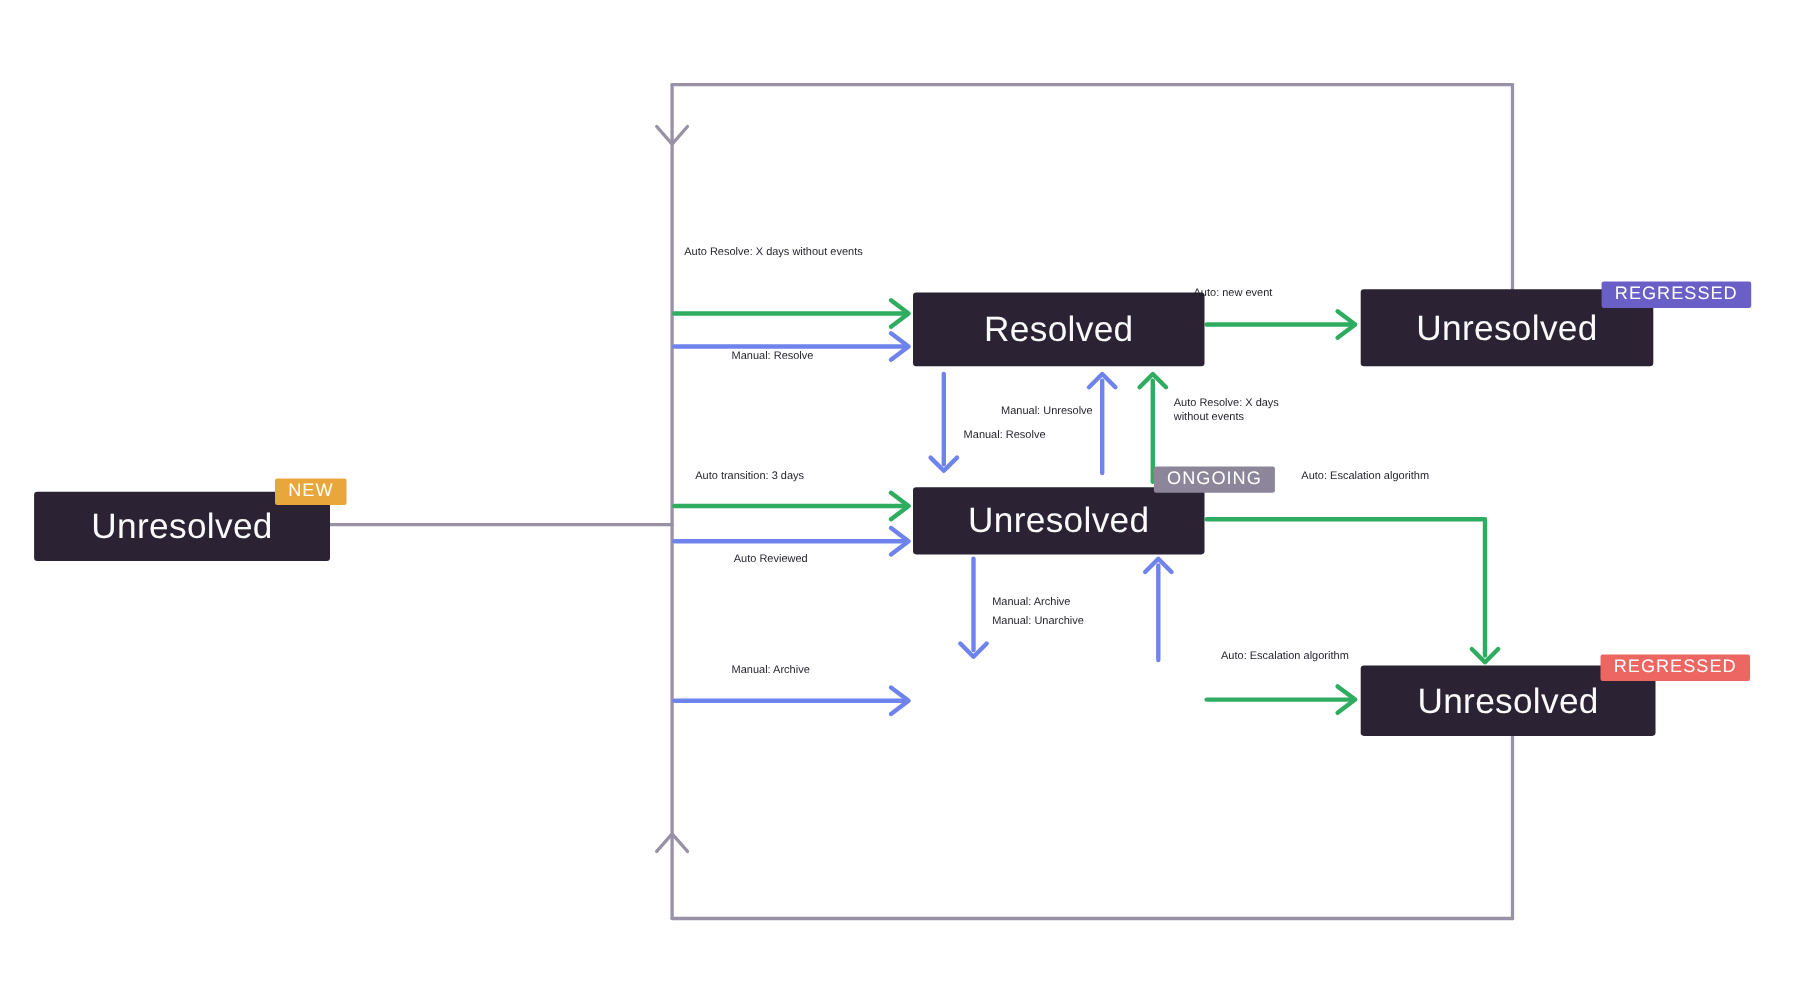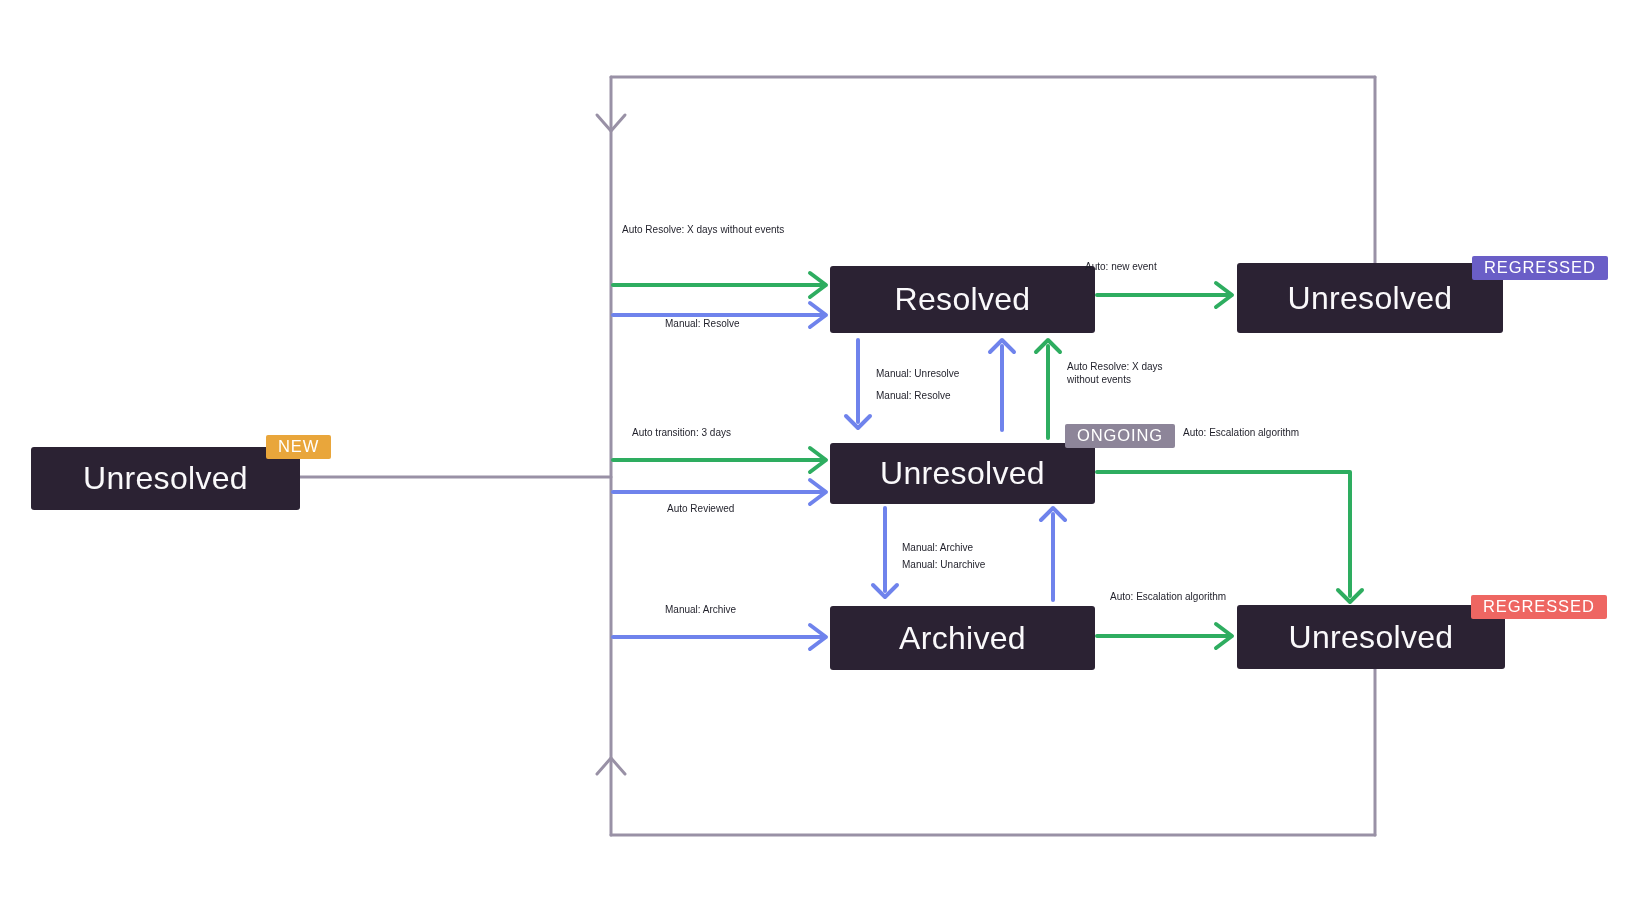--- a/index.html
+++ b/index.html
@@ -20,21 +20,21 @@
   .g-blue path{stroke:var(--blue-arrow); stroke-width:4;}
   .node{
     position:absolute; z-index:2; background:var(--box); border-radius:3px;
     display:flex; align-items:center; justify-content:center;
   }
   .node-label{
     color:var(--node-text); font-size:32px; font-weight:500; letter-spacing:.3px;
   }
   .badge{
     position:absolute; z-index:3; color:#fff; font-size:16.5px; font-weight:500;
-    letter-spacing:.9px; padding:2px 12px 3px 12px; border-radius:2px; white-space:nowrap;margin-left:16px;
+    letter-spacing:.9px; padding:2px 12px 3px 12px; border-radius:2px; white-space:nowrap;
   }
   .badge-new{background:var(--badge-new);}
   .badge-regressed{background:var(--badge-regressed);}
   .badge-ongoing{background:var(--badge-ongoing);}
   .badge-escalating{background:var(--badge-escalating);}
   .elabel{
     position:absolute; z-index:2; color:var(--label-text);
     font-size:10px; line-height:1.25; font-weight:500; white-space:nowrap;
   }
   .elabel.wrap{white-space:normal;}
@@ -102,33 +102,30 @@
   <div class="node" style="left:1237px;top:263px;width:266px;height:70px">
     <span class="node-label">Unresolved</span>
   </div>
   <div class="badge badge-regressed" style="left:1456px;top:256px">REGRESSED</div>
 
   <div class="node" style="left:830px;top:443px;width:265px;height:61px">
     <span class="node-label">Unresolved</span>
   </div>
   <div class="badge badge-ongoing" style="left:1049px;top:424px">ONGOING</div>
 
-  <div class="node" style="left:830px;top:606px;width:265px;height:64px">
-    <span class="node-label">Archived</span>
-  </div>
 
   <div class="node" style="left:1237px;top:605px;width:268px;height:64px">
     <span class="node-label">Unresolved</span>
   </div>
   <div class="badge badge-escalating" style="left:1455px;top:595px">REGRESSED</div>
 
   <div class="elabel wrap" style="left:622px;top:224px;width:200px">Auto Resolve: X days without events</div>
   <div class="elabel" style="left:665px;top:318px">Manual: Resolve</div>
   <div class="elabel" style="left:1085px;top:261px">Auto: new event</div>
-  <div class="elabel" style="left:876px;top:368px">Manual: Unresolve</div>
+  <div class="elabel" style="left:910px;top:368px">Manual: Unresolve</div>
   <div class="elabel" style="left:876px;top:390px">Manual: Resolve</div>
   <div class="elabel wrap" style="left:1067px;top:361px;width:120px">Auto Resolve: X days without events</div>
   <div class="elabel" style="left:632px;top:427px">Auto transition: 3 days</div>
   <div class="elabel" style="left:667px;top:503px">Auto Reviewed</div>
   <div class="elabel" style="left:1183px;top:427px">Auto: Escalation algorithm</div>
   <div class="elabel" style="left:902px;top:542px">Manual: Archive</div>
   <div class="elabel" style="left:902px;top:559px">Manual: Unarchive</div>
   <div class="elabel" style="left:665px;top:604px">Manual: Archive</div>
   <div class="elabel wrap" style="left:1110px;top:591px;width:130px">Auto: Escalation algorithm</div>
 

